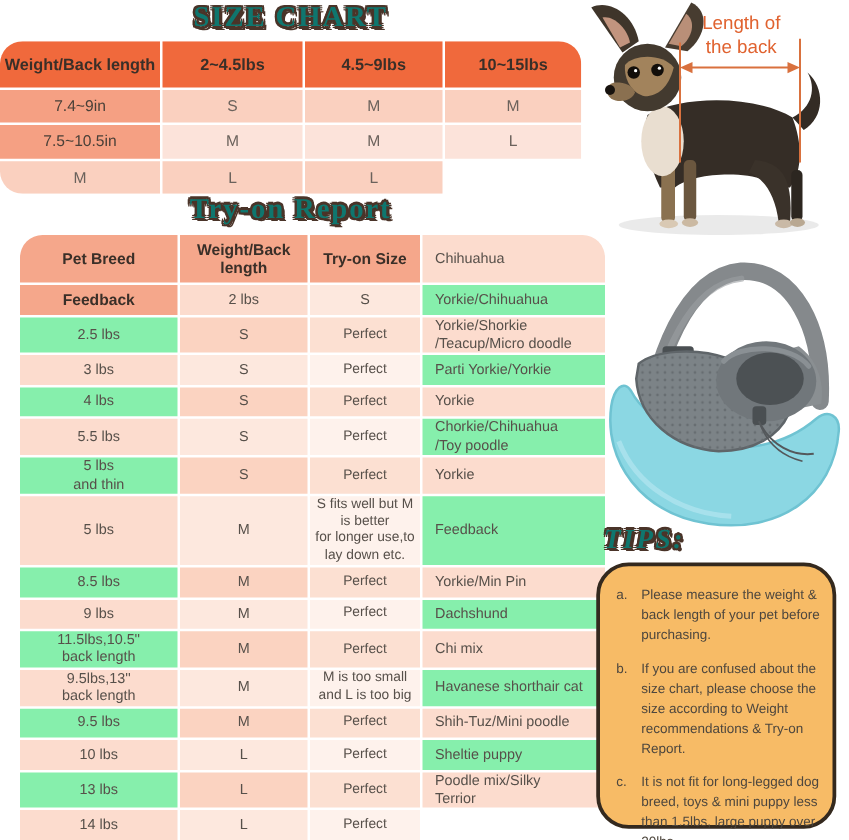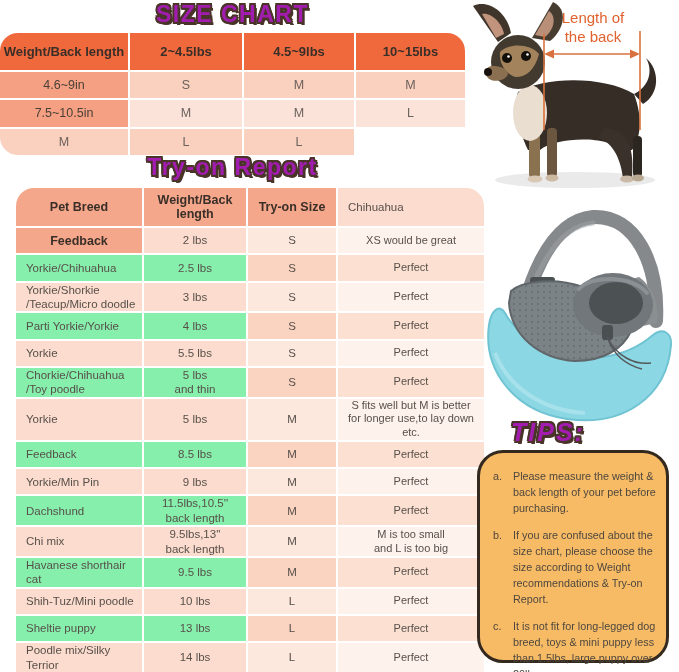--- a/index.html
+++ b/index.html
@@ -2,31 +2,32 @@
 <html><head>
 <meta charset="utf-8">
 <style>
   * { margin:0; padding:0; box-sizing:border-box; }
   body { background:#ffffff; font-family:"Liberation Sans", sans-serif; }
   .canvas { position:relative; width:679px; height:672px; background:#ffffff; overflow:hidden; }
 
   
   .bubble-title {
     position:absolute; font-weight:bold; letter-spacing:1.5px;
-    color:#a21caf;
+    color:#0f766e;
     text-shadow:
       -1.6px -1.6px 0 #4A3429, 1.6px -1.6px 0 #4A3429,
       -1.6px 1.6px 0 #4A3429, 1.6px 1.6px 0 #4A3429,
       -1.9px 0 0 #4A3429, 1.9px 0 0 #4A3429,
       0 -1.9px 0 #4A3429, 0 1.9px 0 #4A3429,
       2.6px 3px 0 #4A3429;
+    font-family: Liberation Serif, serif;
   }
   .size-title  { left:0; top:1px;  width:465px; text-align:center; font-size:23px; }
   .tryon-title { left:0; top:154px; width:465px; text-align:center; font-size:23px; }
-  .tips-title  { left:483px; top:418px; font-size:25px; font-style:italic; letter-spacing:2px;margin-left:28px; }
+  .tips-title  { left:483px; top:418px; font-size:22px; font-style:italic; letter-spacing:2px; }
 
   
   .size-table {
     position:absolute; left:0; top:33px; width:465px; height:122px;
     display:grid; grid-template-columns:128px 112px 110px 1fr;
     grid-template-rows:37px 1fr 1fr 1fr; gap:2px;
     background:#ffffff; border-radius:18px; overflow:hidden;
   }
   .cell { display:flex; align-items:center; justify-content:center; text-align:center; }
   .sc-h     { background:#F0693C; color:#3A2F28; font-weight:bold; font-size:13px; }
@@ -70,21 +71,21 @@
 <div class="canvas">
 
   <div class="bubble-title size-title">SIZE CHART</div>
 
   <div class="size-table">
     <div class="cell sc-h">Weight/Back length</div>
     <div class="cell sc-h">2~4.5lbs</div>
     <div class="cell sc-h">4.5~9lbs</div>
     <div class="cell sc-h">10~15lbs</div>
 
-    <div class="cell sc-label">4.6~9in</div>
+    <div class="cell sc-label">7.4~9in</div>
     <div class="cell sc-r1 sc-val">S</div>
     <div class="cell sc-r1 sc-val">M</div>
     <div class="cell sc-r1 sc-val">M</div>
 
     <div class="cell sc-label">7.5~10.5in</div>
     <div class="cell sc-r2 sc-val">M</div>
     <div class="cell sc-r2 sc-val">M</div>
     <div class="cell sc-r2 sc-val">L</div>
 
     <div class="cell sc-r1 sc-val">M</div>
@@ -140,21 +141,20 @@
 
   <div class="tryon-table">
     <div class="cell th">Pet Breed</div>
     <div class="cell th">Weight/Back length</div>
     <div class="cell th">Try-on Size</div>
     <div class="cell tc tc-breed bgLa">Chihuahua</div>
 
     <div class="cell th">Feedback</div>
     <div class="cell tc bgLa">2 lbs</div>
     <div class="cell tc bgLb">S</div>
-    <div class="cell tc tc-fb bgLc">XS would be great</div>
 
     <div class="cell tc tc-breed bgDa">Yorkie/Chihuahua</div>
     <div class="cell tc bgDa">2.5 lbs</div>
     <div class="cell tc bgDb">S</div>
     <div class="cell tc tc-fb bgDc">Perfect</div>
 
     <div class="cell tc tc-breed bgLa">Yorkie/Shorkie
 /Teacup/Micro doodle</div>
     <div class="cell tc bgLa">3 lbs</div>
     <div class="cell tc bgLb">S</div>

